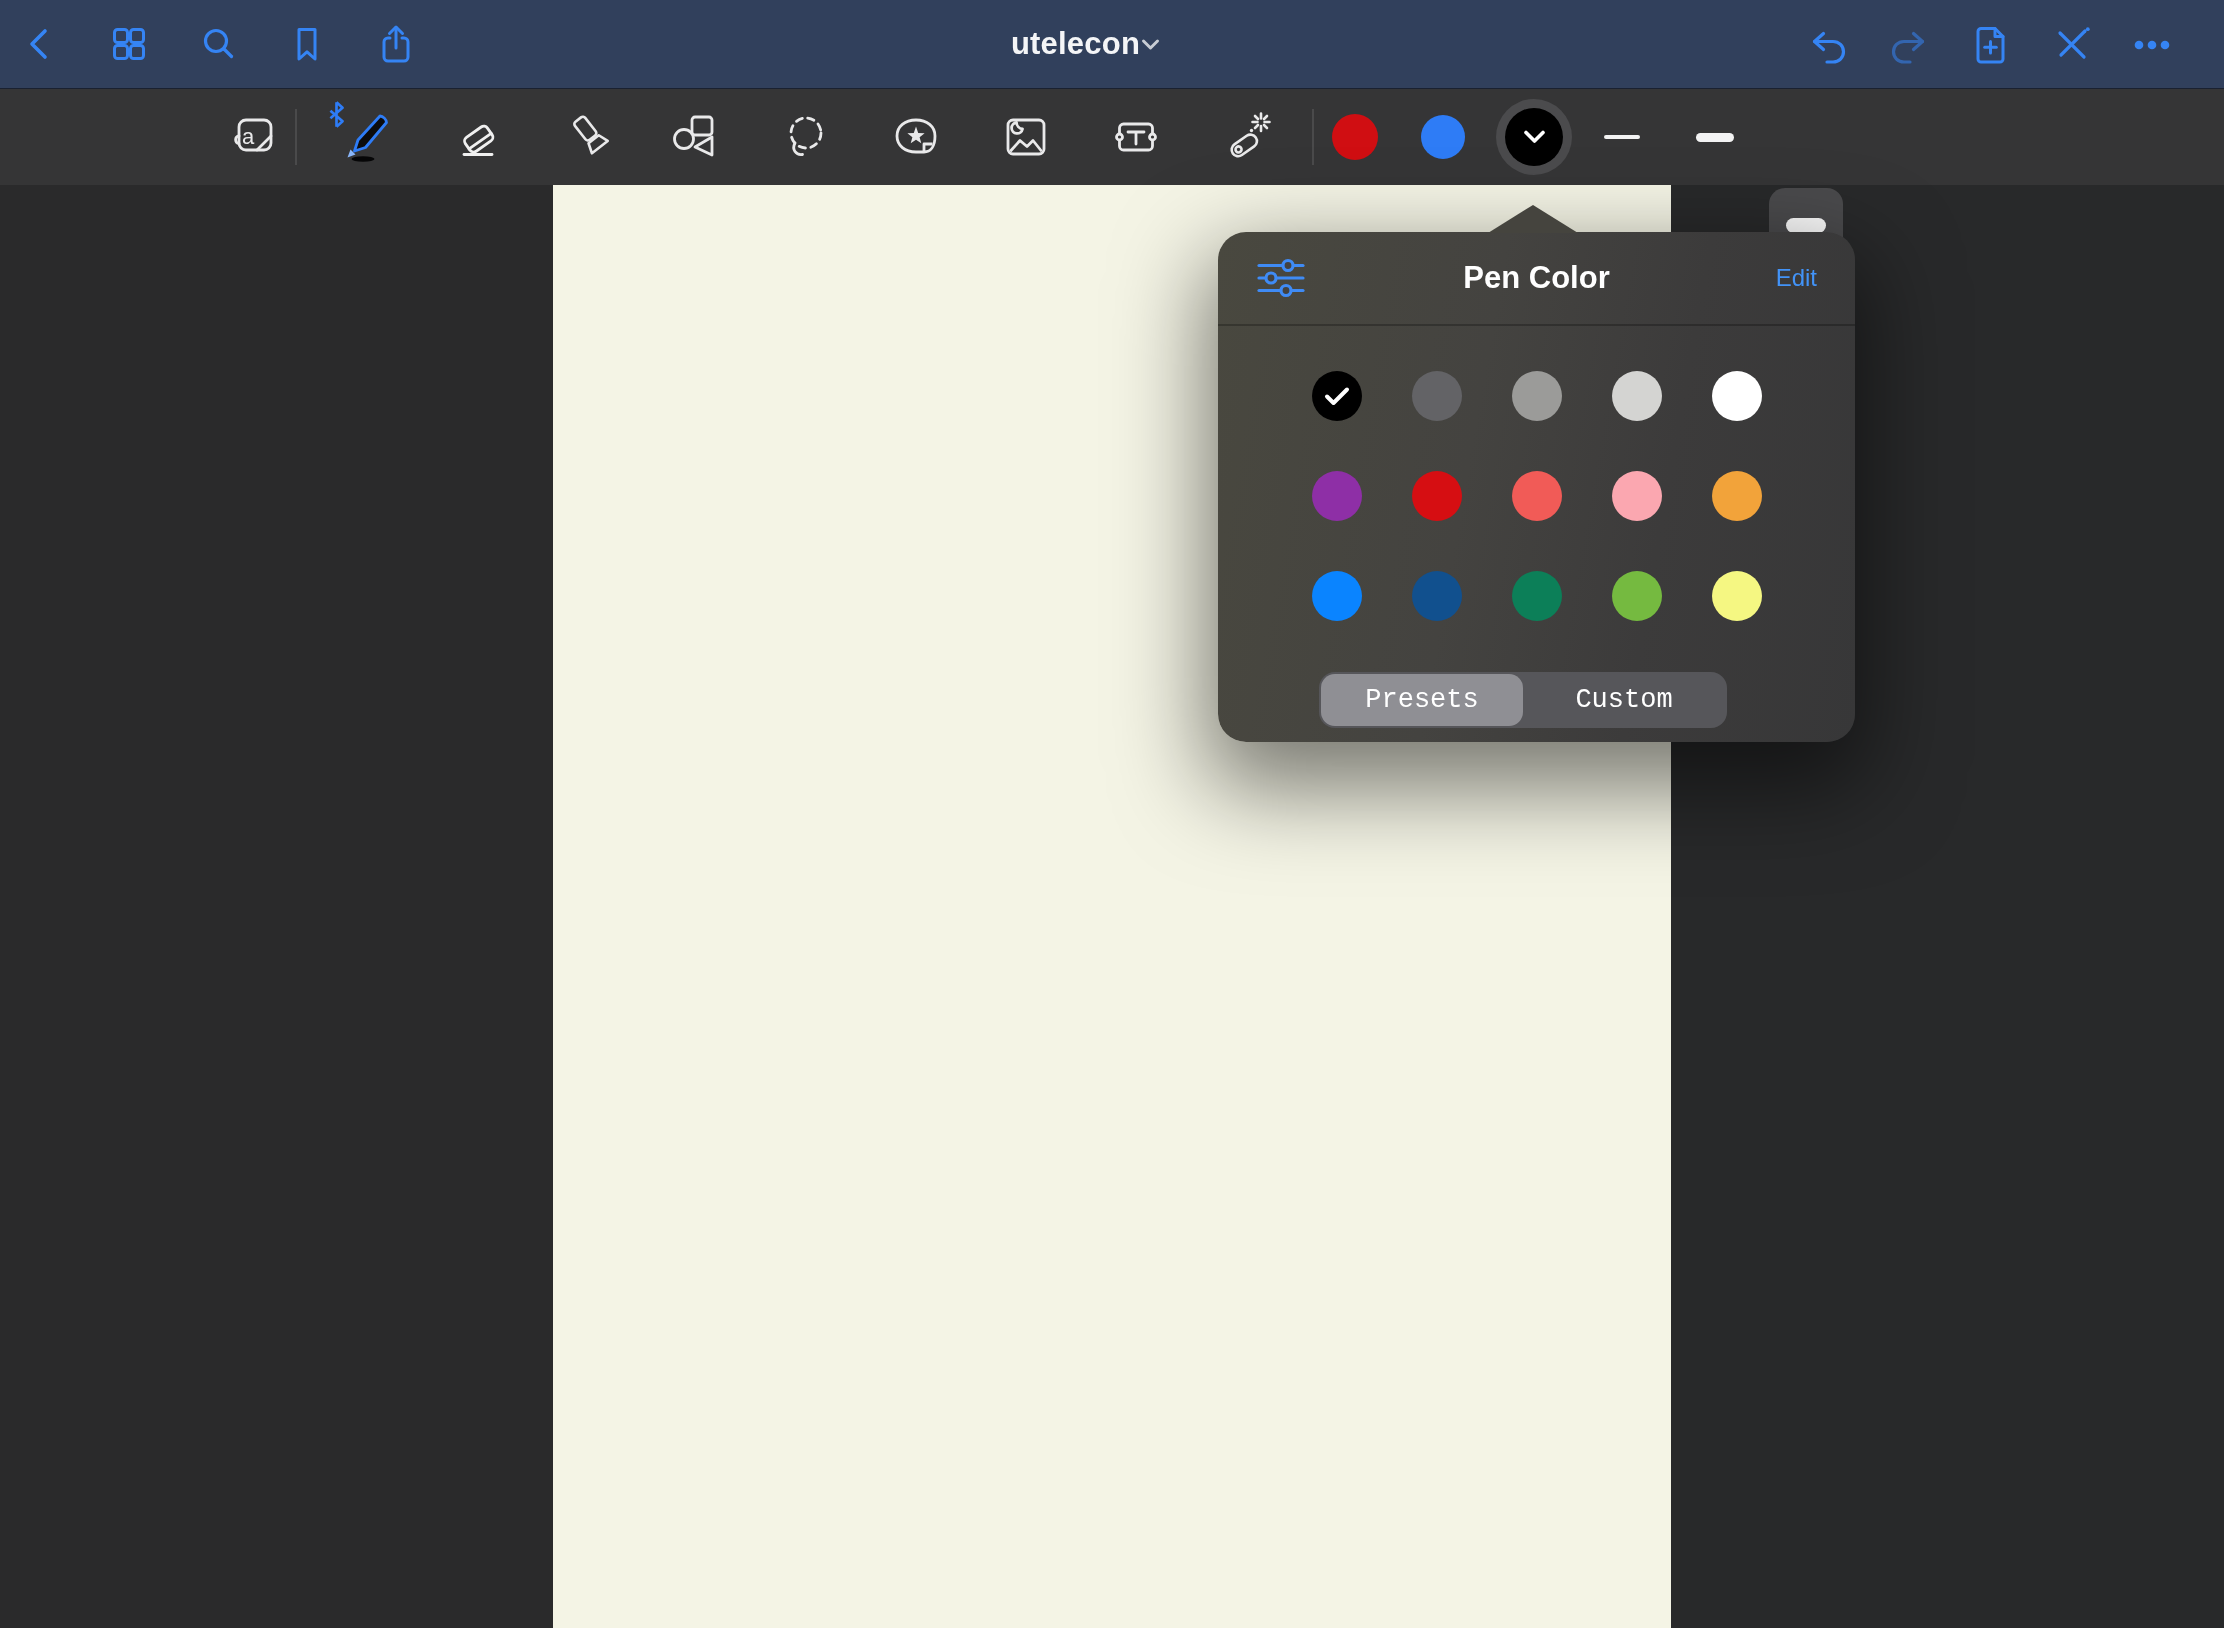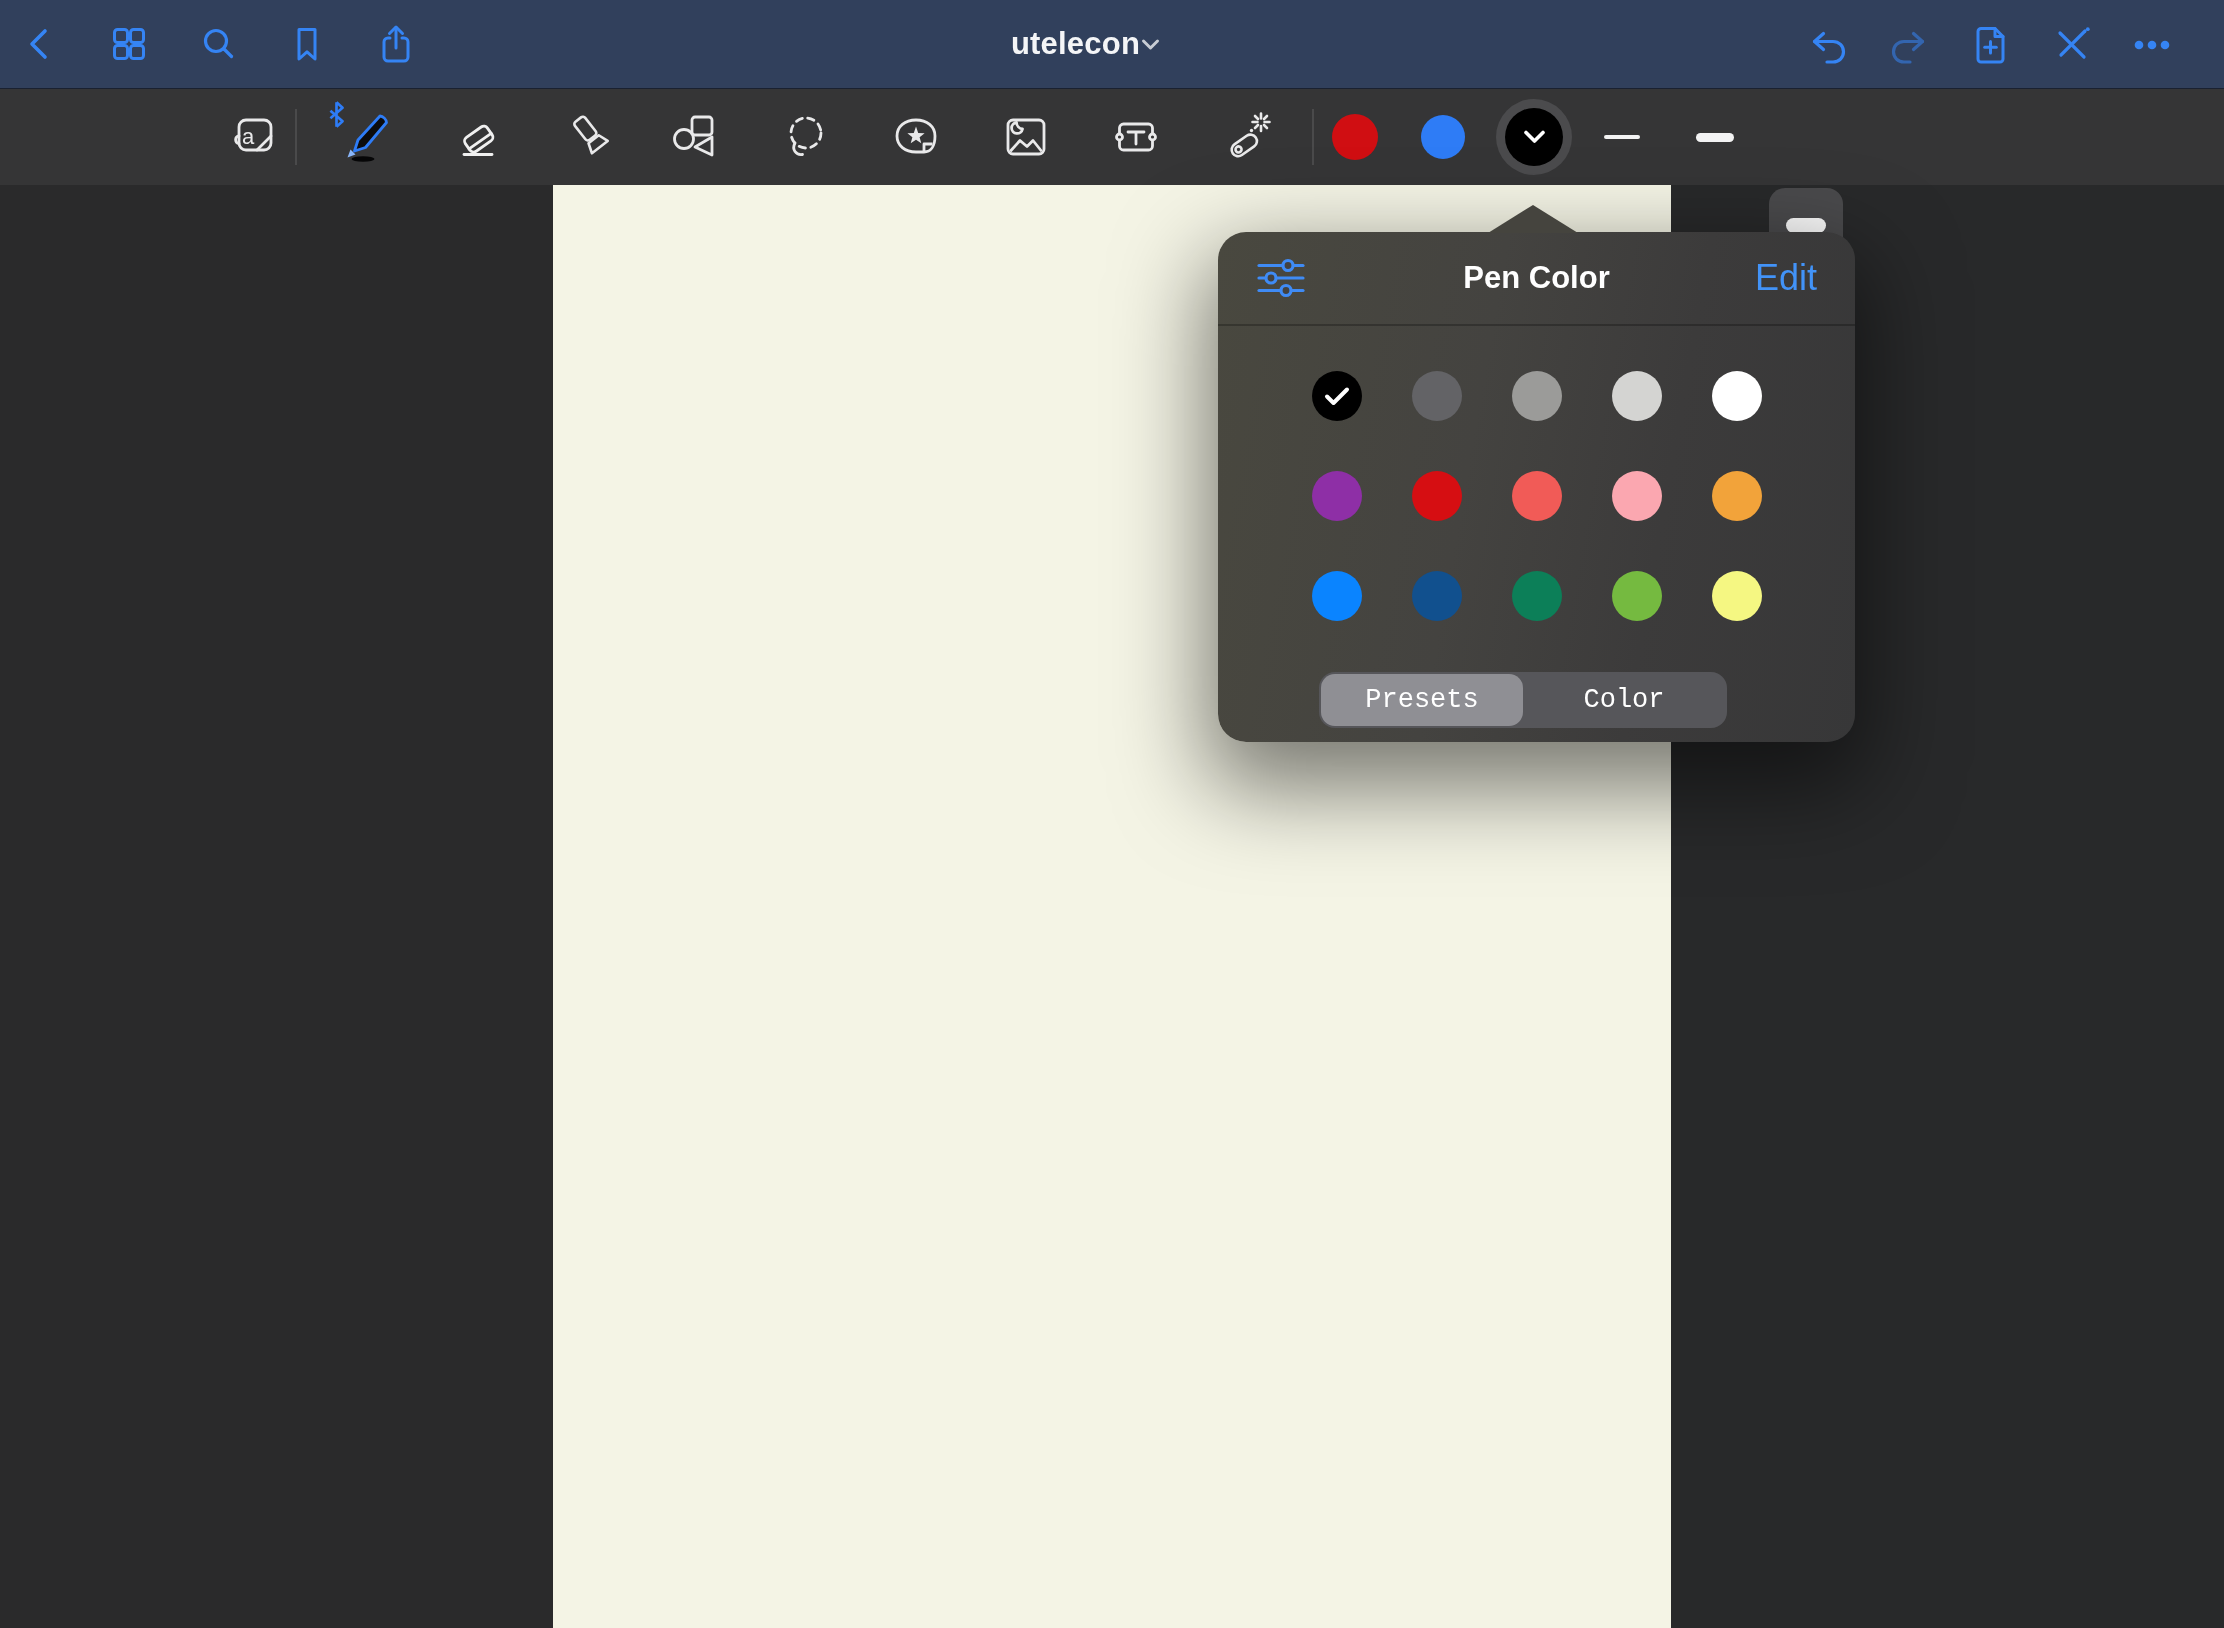--- a/index.html
+++ b/index.html
@@ -98,21 +98,21 @@
   .popover-header {
     position:absolute; left:0; top:0; width:100%; height:94px;
     display:flex; align-items:center; justify-content:space-between;
     padding:0 38px;
     border-bottom:2px solid rgba(0,0,0,.25);
   }
   .popover-title {
     position:absolute; left:0; right:0; text-align:center;
     color:#ffffff; font-size:31px; font-weight:700; pointer-events:none;
   }
-  .edit-link { color:#4293f8; font-size:36px; cursor:pointer; z-index:2; }
+  .edit-link { color:#4293f8; font-size:24px; cursor:pointer; z-index:2; }
   .sliders-btn { width:50px; height:40px; cursor:pointer; z-index:2; }
 
   .palette { position:absolute; left:0; top:139px; width:100%; display:flex; flex-direction:column; gap:50px; }
   .swatch-row { display:flex; justify-content:center; gap:50px; }
   .swatch {
     width:50px; height:50px; border-radius:50%; cursor:pointer;
     display:flex; align-items:center; justify-content:center;
   }
 
   .segmented {
@@ -371,15 +371,15 @@
         <div class="swatch" style="background: rgb(10, 132, 255);"></div>
         <div class="swatch" style="background: rgb(17, 80, 142);"></div>
         <div class="swatch" style="background: rgb(12, 127, 88);"></div>
         <div class="swatch" style="background: rgb(117, 186, 64);"></div>
         <div class="swatch" style="background: rgb(245, 247, 130);"></div>
       </div>
     </div>
 
   <div class="segmented">
       <div class="segment selected">Presets</div>
-      <div class="segment">Color</div>
+      <div class="segment">Custom</div>
     </div>
 </div>
 
 </body></html>

